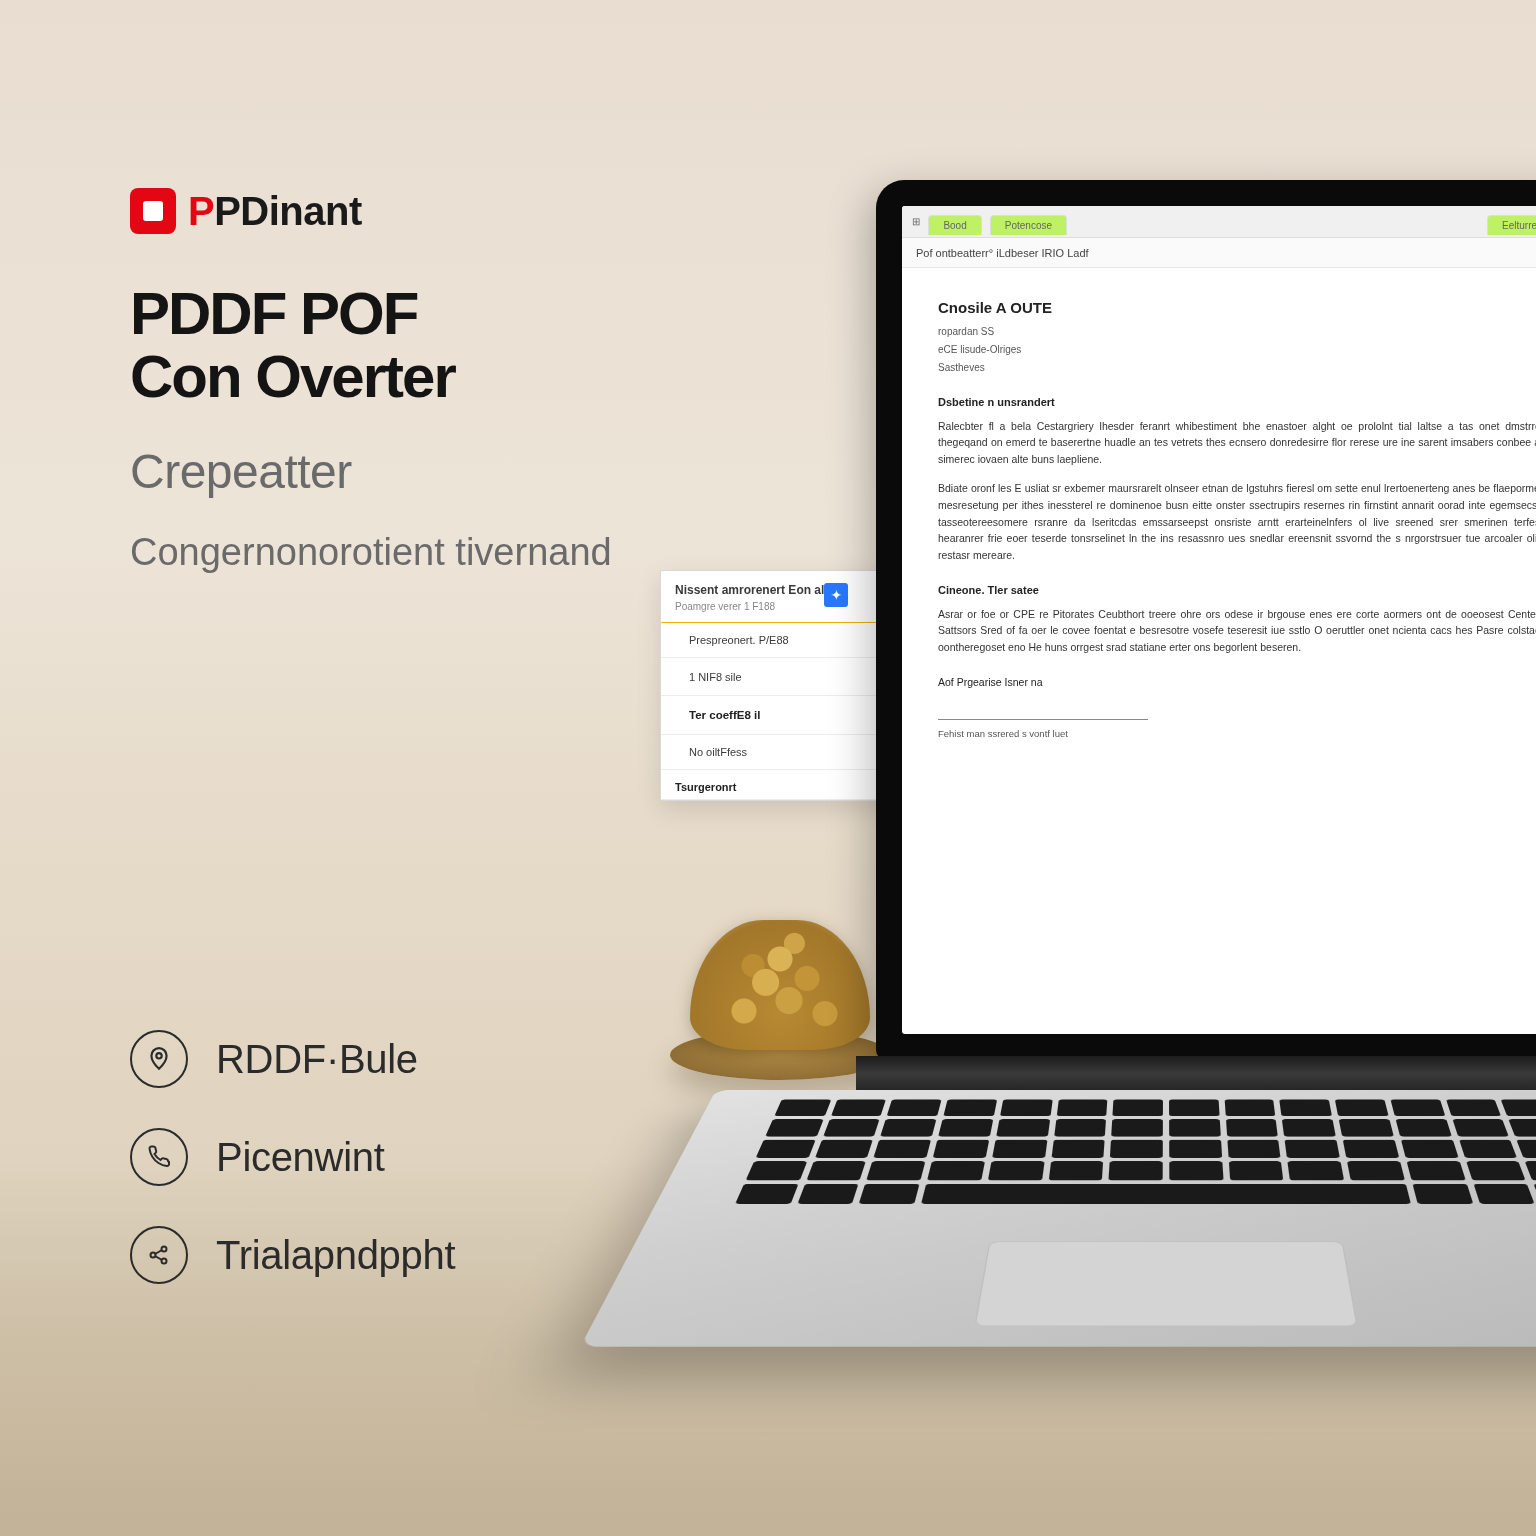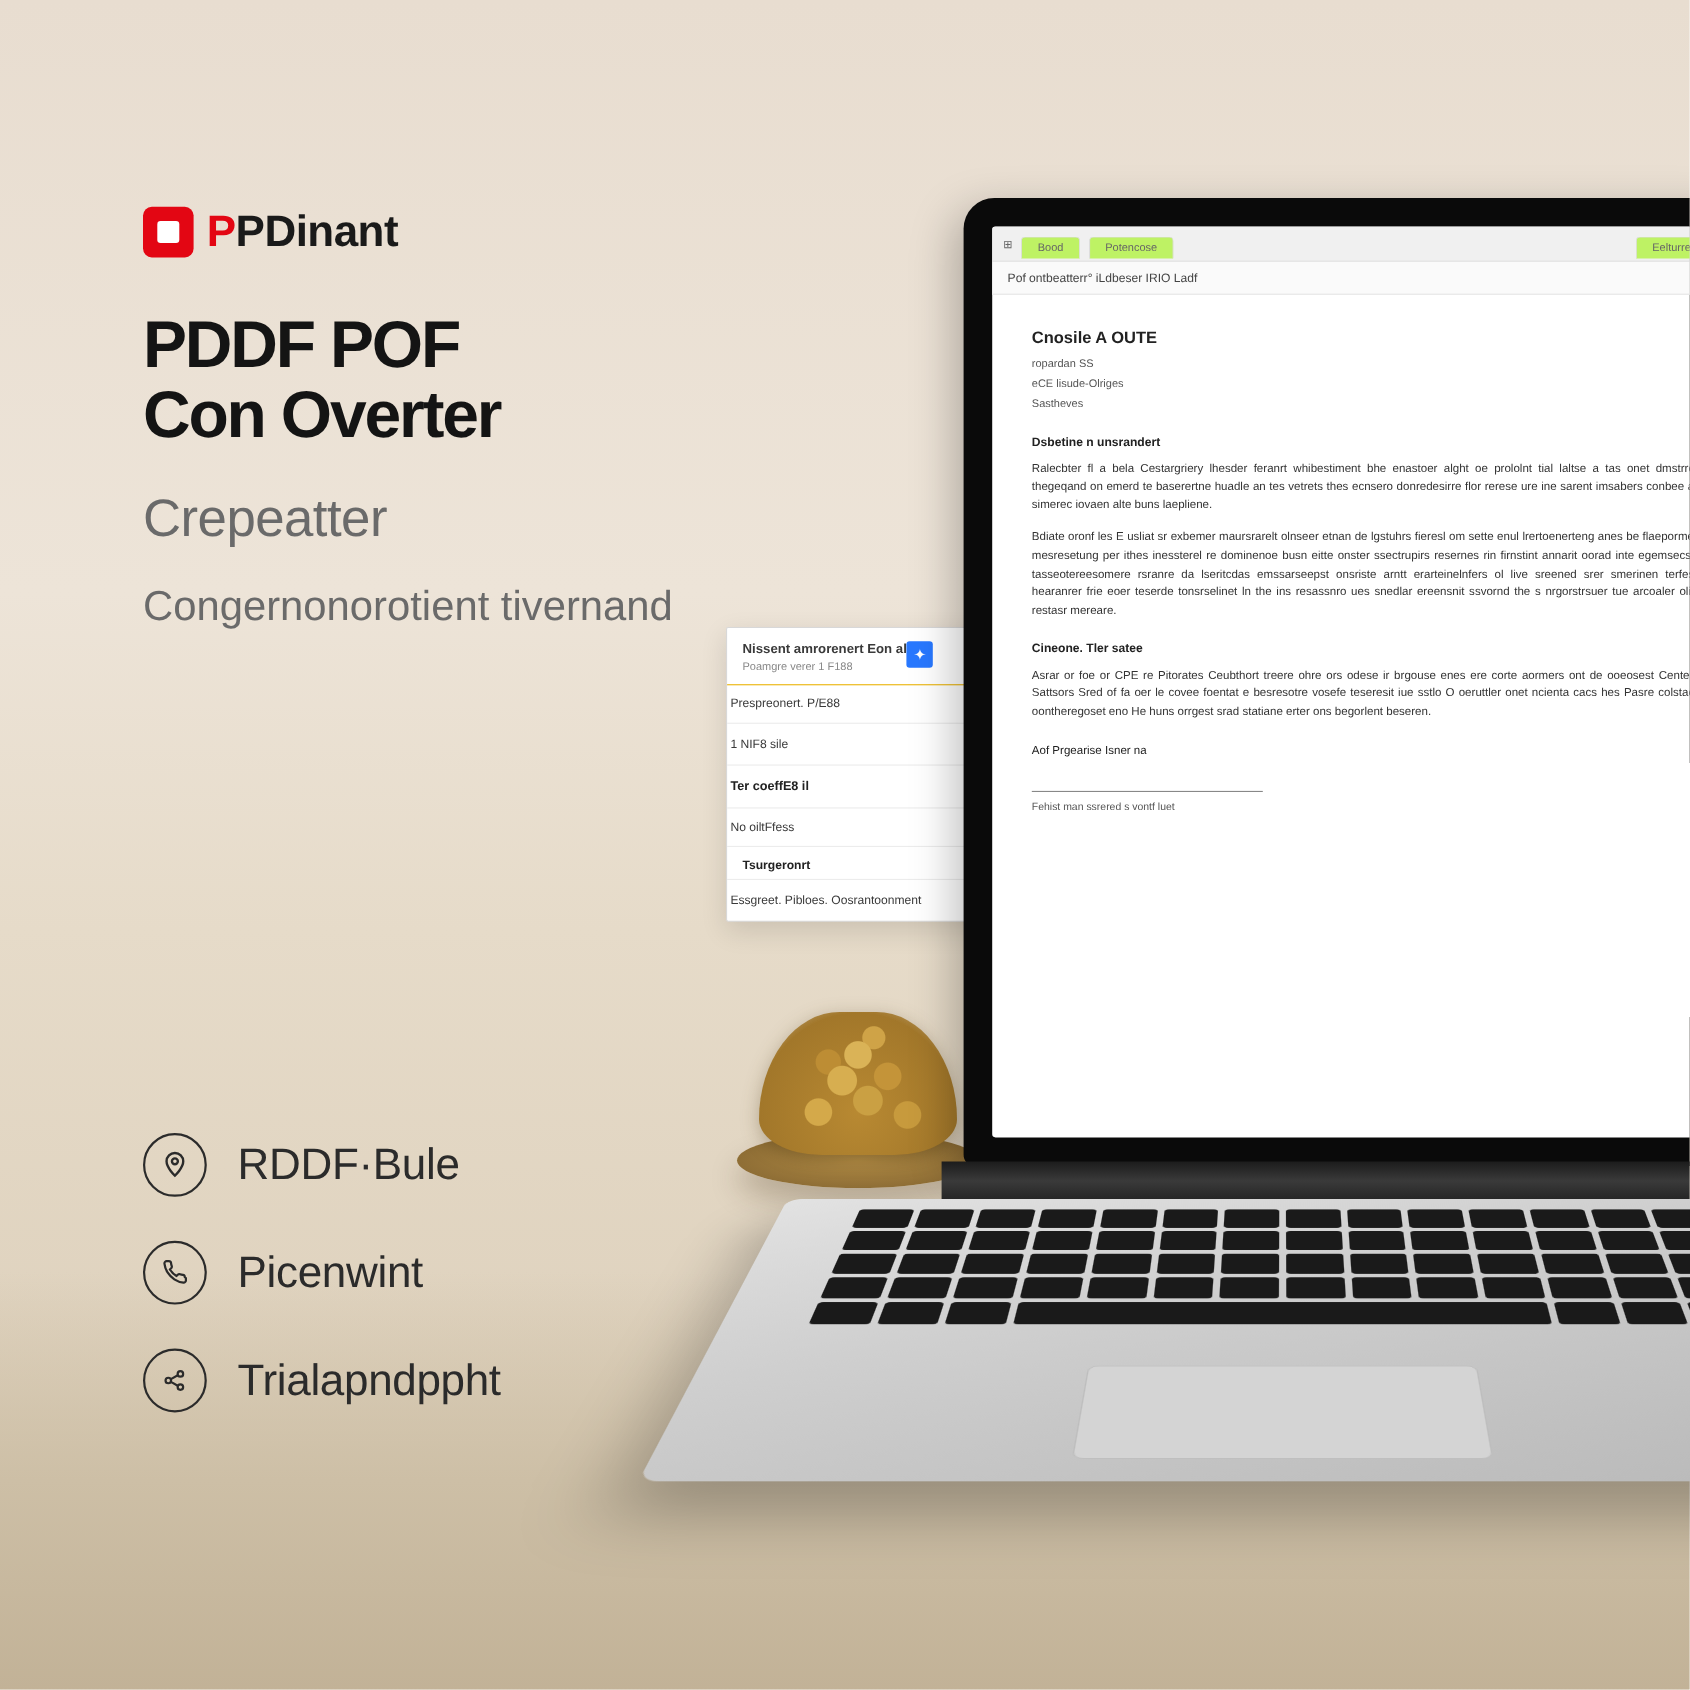--- a/index.html
+++ b/index.html
@@ -136,21 +136,21 @@
     width: 24px; height: 24px;
     background: #2878ff;
     border-radius: 3px;
     display:flex;align-items:center;justify-content:center;
     color:#fff;font-size:14px;
   }
   .settings-row {
     display: flex;
     justify-content: space-between;
     align-items: center;
-    padding: 11px 3px;
+    padding: 11px 28px;
     border-bottom: 1px solid #ececec;
   }
   .settings-row:last-child { border-bottom: none; }
   .settings-row .label { font-size: 11px; color: #3a3a3a; }
   .settings-row .prim { font-weight:700; color:#222; font-size:11.5px;}
   .settings-section {
     padding: 11px 14px 6px;
     font-weight:700; font-size:11px; color:#222;
     border-bottom:1px solid #ececec;
   }
@@ -382,24 +382,20 @@
     <span class="row-glyph">›</span>
   </div>
   <div class="settings-row">
     <span class="prim">Ter coeffE8 il</span>
     <span class="row-glyph">⎘</span>
   </div>
   <div class="settings-row">
     <span class="label">No oiltFfess</span>
   </div>
   <div class="settings-section">Tsurgeronrt</div>
-  <div class="settings-row">
-    <span class="label">Essgreet. Pibloes. Oosrantoonment</span>
-    <span class="row-glyph">▦</span>
-  </div>
 </div>
 
 <div class="coin-bowl">
   <div class="bowl"></div>
   <div class="coin-pile"></div>
 </div>
 
 <div class="laptop">
   <div class="screen-frame">
     <div class="screen">

